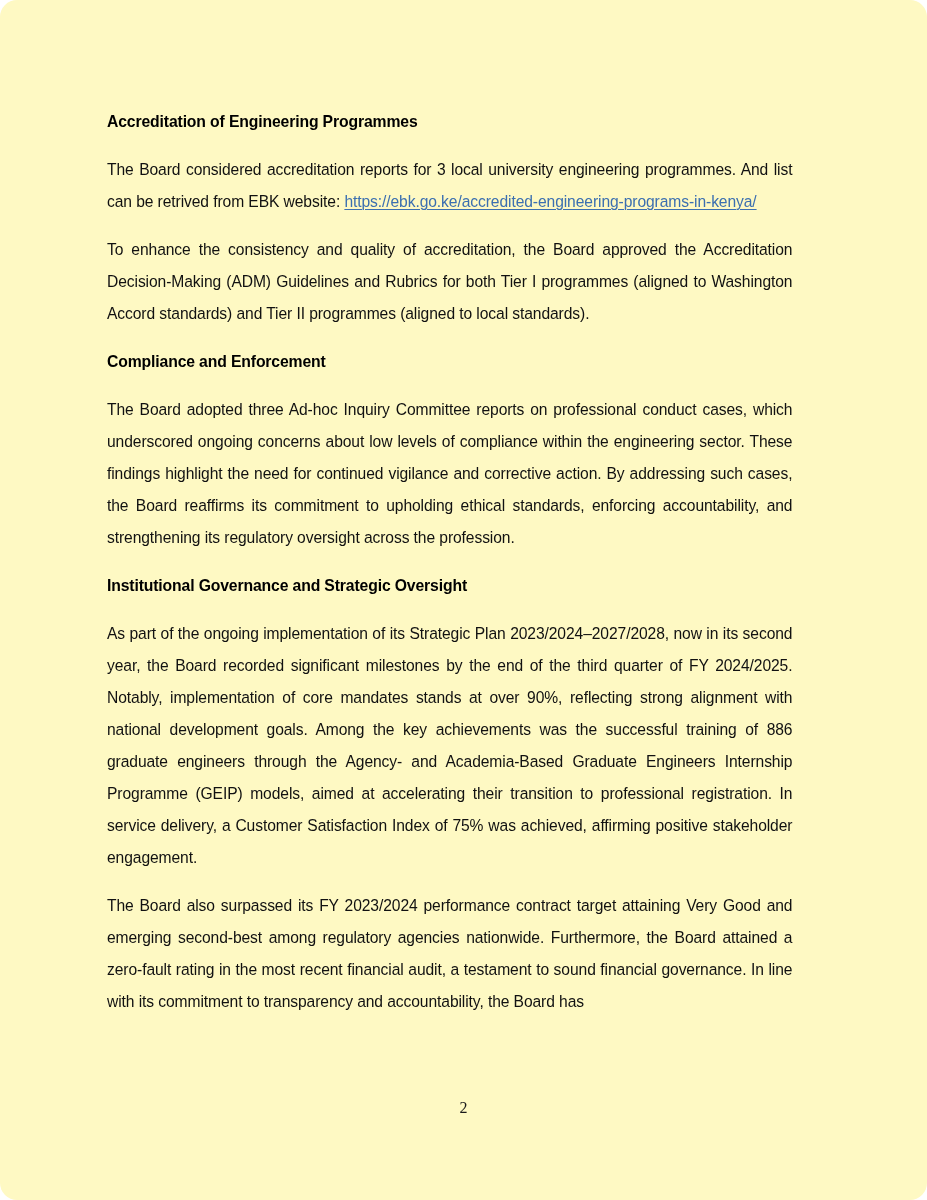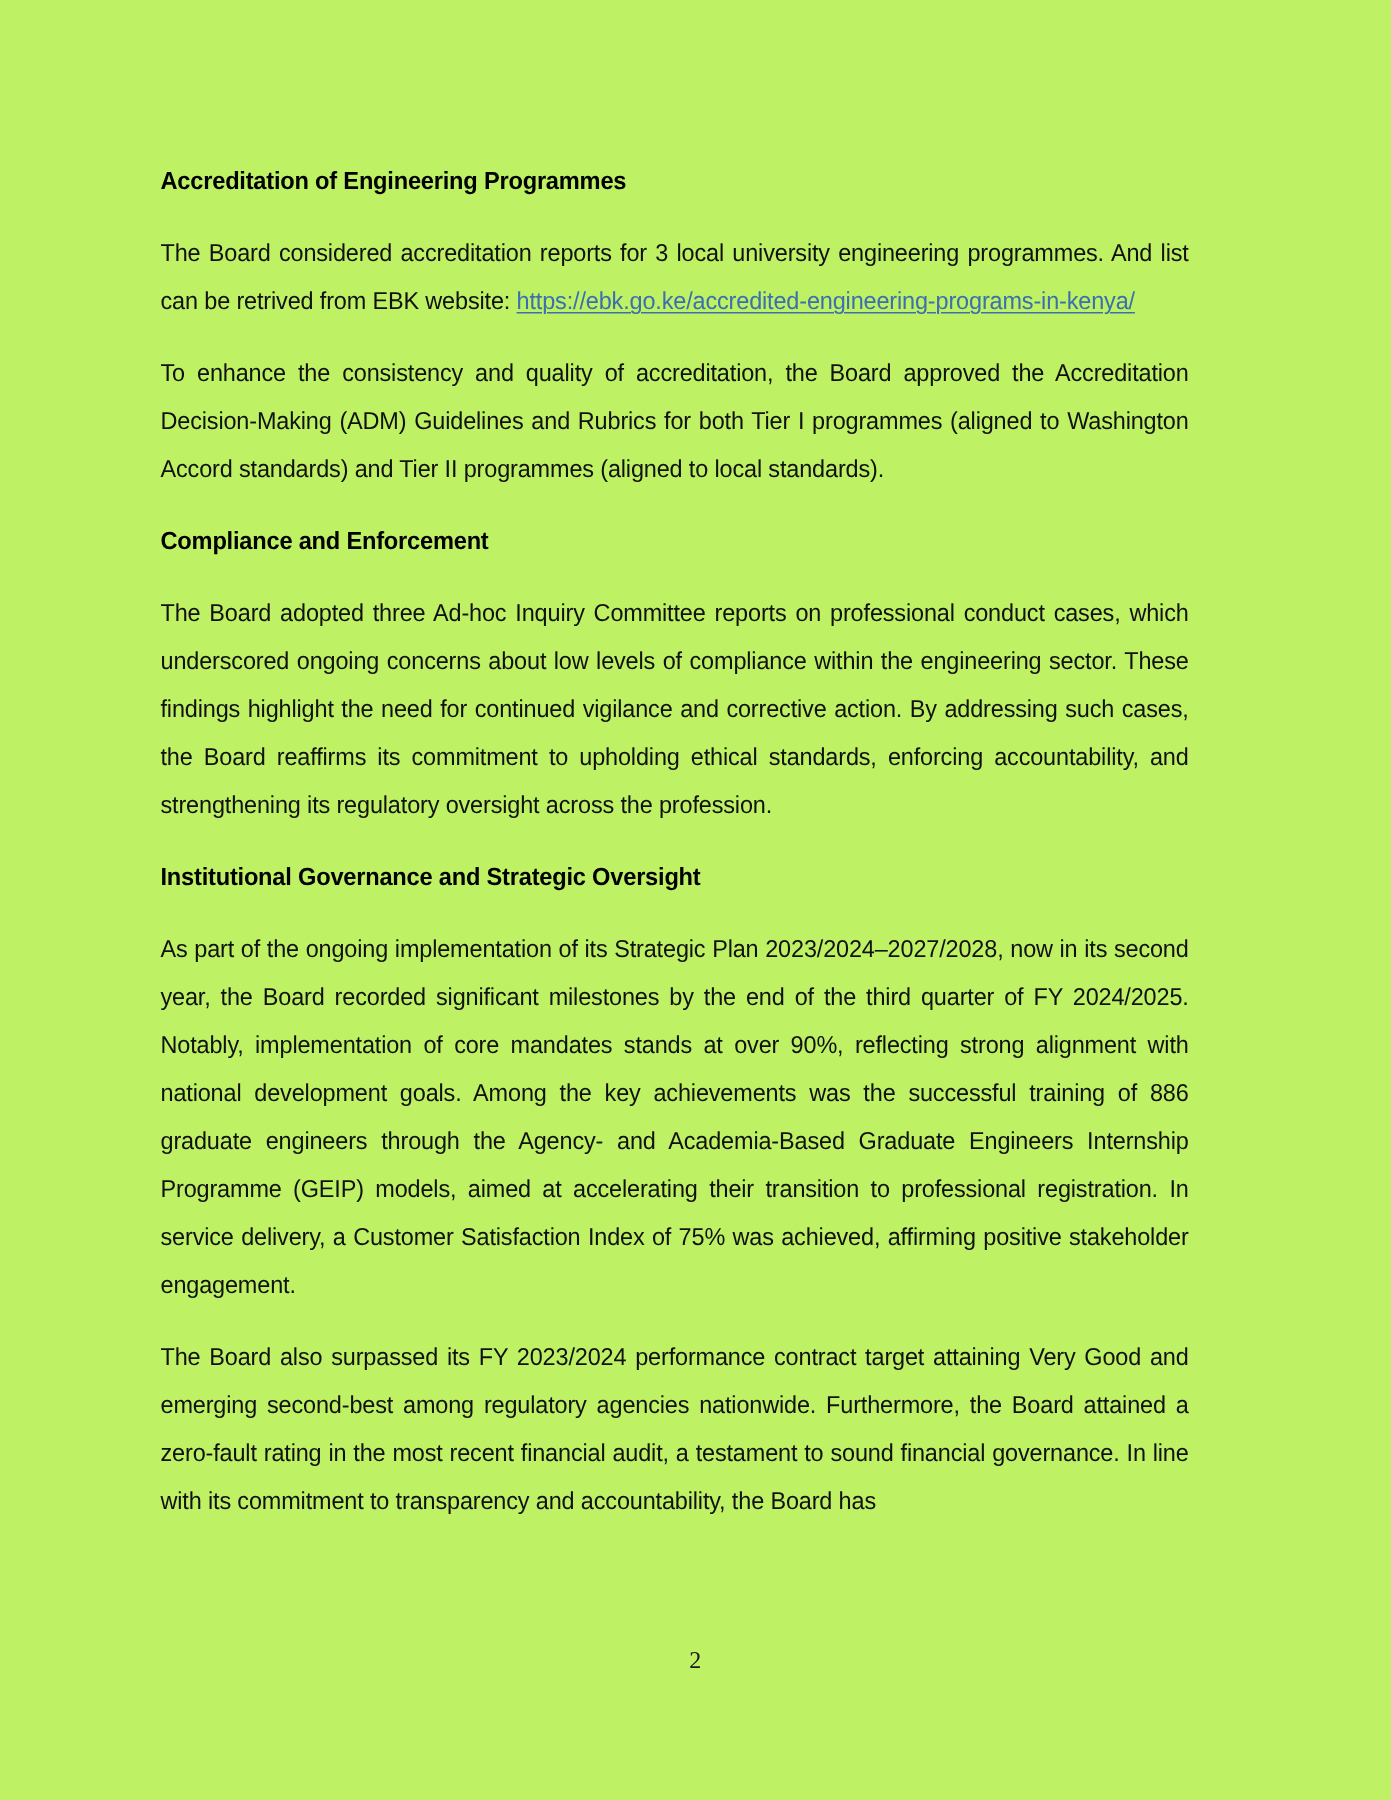--- a/index.html
+++ b/index.html
@@ -12,21 +12,22 @@
     height: 1200px;
     position: relative;
     overflow: hidden;
     font-family: "Liberation Sans", sans-serif;
     -webkit-font-smoothing: antialiased;
   }
 
   .page {
     position: absolute;
     inset: 0;
-    background: #bef264;
+    background: #fef9c3;
+    border-radius: 17px;
   }
 
   .content {
     position: absolute;
     left: 107px;
     top: 105px;
     width: 714px;
   }
 
   .heading {

